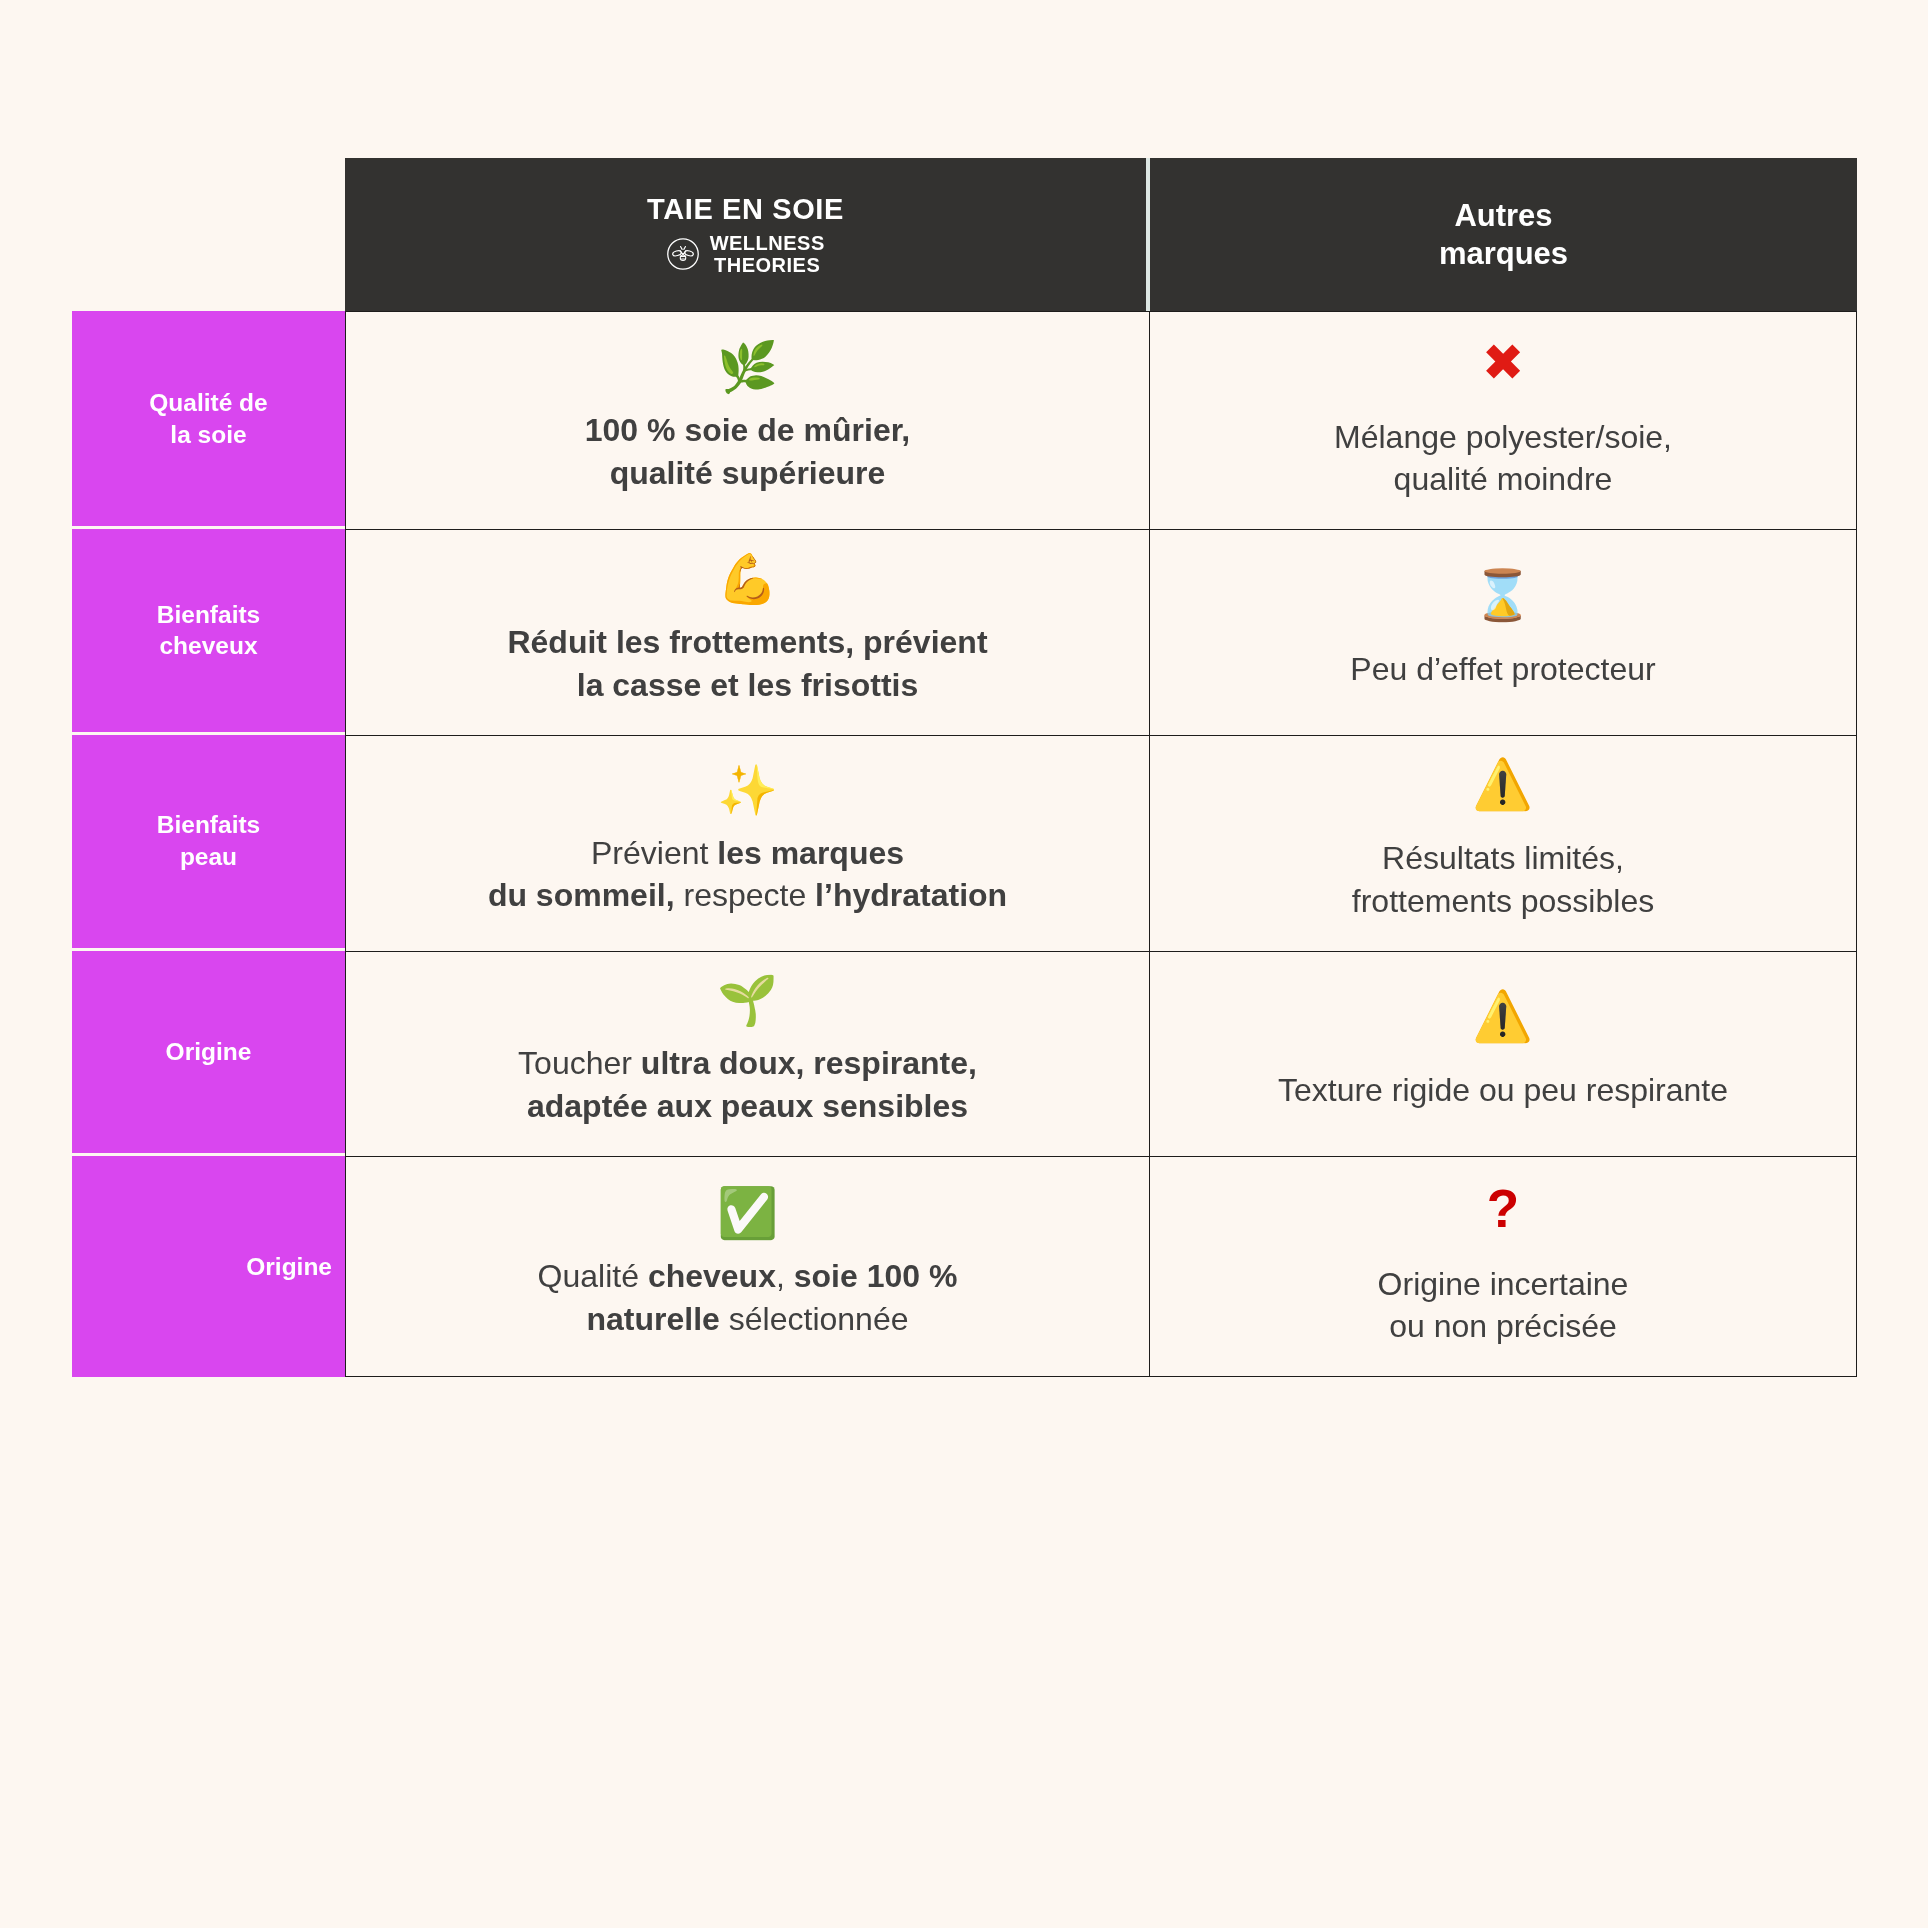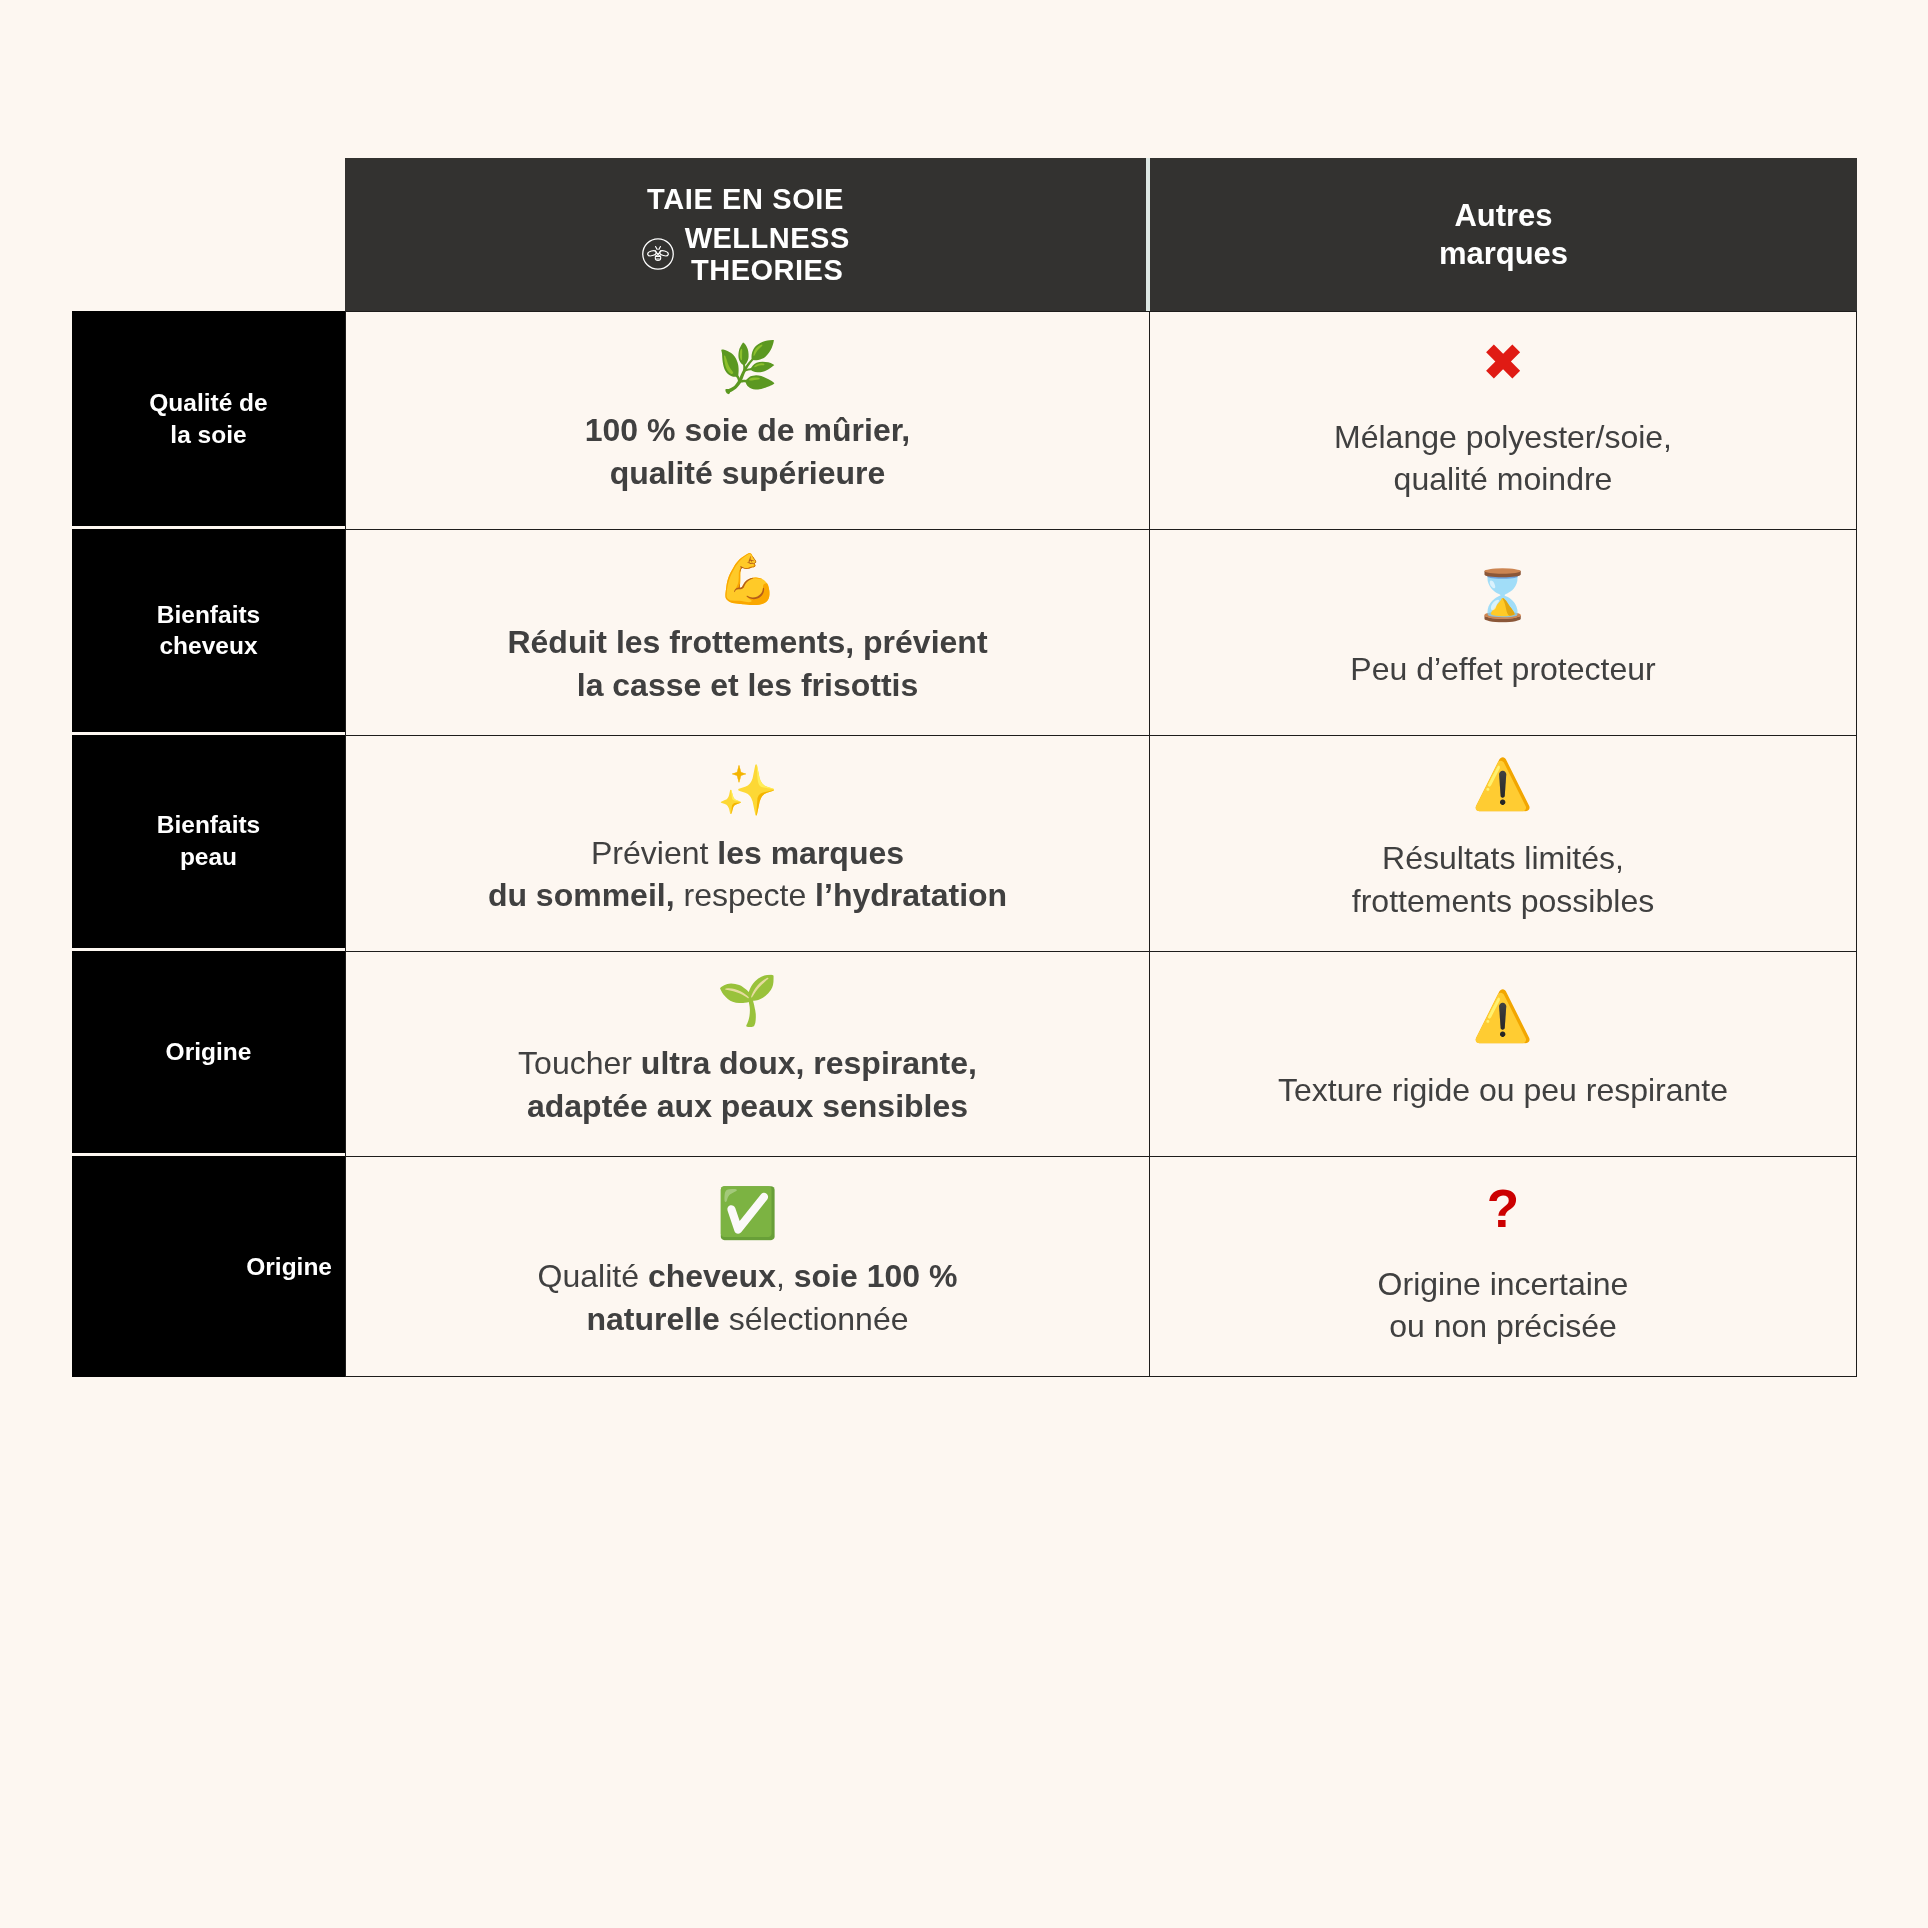--- a/index.html
+++ b/index.html
@@ -62,36 +62,36 @@
     display: flex;
     align-items: center;
     justify-content: center;
     gap: 9.4px;
     margin-top: 5.6px;
   }
 
   .bee-mark { width: 34px; height: 34px; flex: 0 0 34px; display:block; }
 
   .brand-sub {
-    font-size: 29px;
+    font-size: 20px;
     font-weight: 700;
     letter-spacing: 0.5px;
     line-height: 1.12;
     text-align: center;
   }
 
   .other-title {
     font-size: 31px;
     font-weight: 700;
     line-height: 1.22;
   }
 
   
   .row-label {
-    background: #000000;
+    background: #d946ef;
     color: #ffffff;
     font-size: 24.5px;
     font-weight: 700;
     line-height: 1.3;
     text-align: center;
     vertical-align: middle;
     padding: 11.3px 13px;
     border-bottom: 3.8px solid #fdf7f1;
   }
   tbody tr:last-child .row-label { border-bottom: none; text-align: right; }

